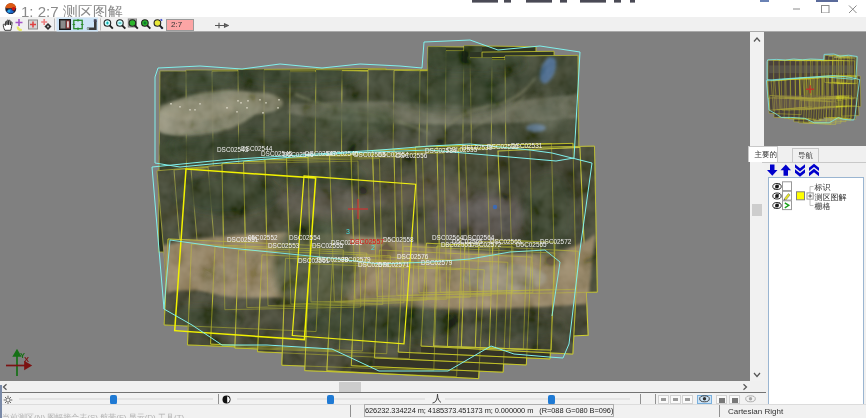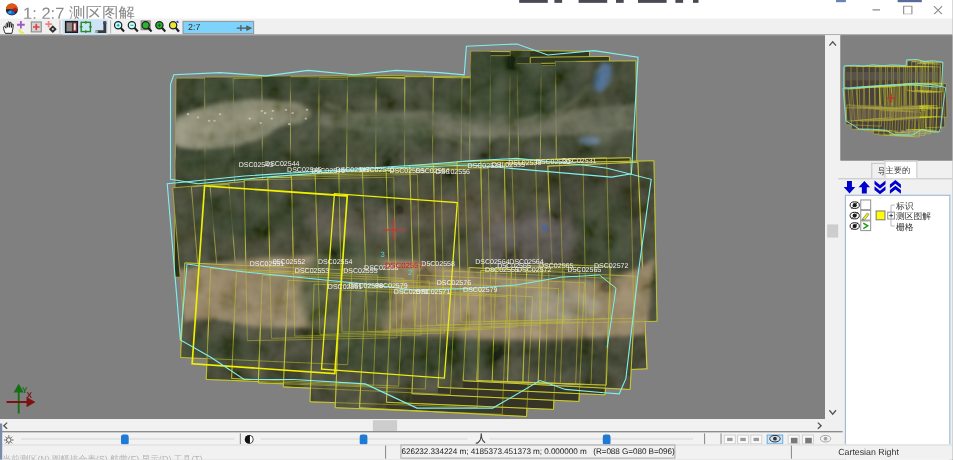--- a/index.html
+++ b/index.html
@@ -4,21 +4,21 @@
 body{width:866px;height:418px;font-family:"Liberation Sans",sans-serif;position:relative;background:#f0f0f0;overflow:hidden}
 .abs{position:absolute}
 #titlebar{left:0;top:0;width:866px;height:17px;background:#fff}
 #title-text{left:21px;top:3px;font-size:15px;color:#8a8a8a}
 #toolbar{left:0;top:17px;width:866px;height:15px;background:#f0f0f0;border-bottom:1px solid #a9a9a9}
 #canvas{left:0;top:32px;width:750px;height:349px;background:#808080;overflow:hidden}
 #vscroll{left:750px;top:32px;width:14px;height:349px;background:#f1f1f1}
 #vthumb{left:752px;top:204px;width:10px;height:12px;background:#cdcdcd}
 #rightpanel{left:764px;top:32px;width:102px;height:372px;background:#f0f0f0}
 #thumbbox{left:764px;top:32px;width:102px;height:114px;background:#808080}
-#tab1{position:absolute;left:804px;top:146px;width:30px;height:16px;background:#fff;border:1px solid #c8c8c8;border-bottom:none;z-index:2;font-size:7.5px;color:#333;text-align:left;line-height:15px}
+#tab1{position:absolute;left:748px;top:146px;width:30px;height:16px;background:#fff;border:1px solid #c8c8c8;border-bottom:none;z-index:2;font-size:7.5px;color:#333;text-align:right;line-height:15px}
 #tab2{position:absolute;left:792px;top:148px;width:27px;height:14px;background:#f0f0f0;border:1px solid #c8c8c8;border-bottom:none;font-size:7.5px;color:#333;text-align:center;line-height:13px}
 #tabline{left:762px;top:161.5px;width:104px;height:1px;background:#c8c8c8}
 #treebox{left:768px;top:177px;width:96px;height:246px;background:#fff;border:1px solid #9ab5d1}
 #hscroll{left:0;top:381px;width:750px;height:11px;background:#f1f1f1}
 #hthumb{left:339px;top:382px;width:22px;height:10px;background:#cdcdcd}
 #sliderbar{left:0;top:392px;width:766px;height:12px;background:#f2f2f2;border-top:1.5px solid #737373}
 #statusbar{left:0;top:404px;width:866px;height:14px;background:#f1f1f1;border-top:1px solid #dcdcdc}
 #coordbox{left:364px;top:404px;width:250px;height:13px;border:1px solid #aeaeae;font-size:7.4px;color:#1a1a1a;line-height:12px;white-space:nowrap;letter-spacing:-0.05px}
 .sep{position:absolute;width:1px;background:#909090}
 .track{position:absolute;height:2px;background:#e4e4e4;top:397.5px}
@@ -115,21 +115,21 @@
       <circle cx="4.4" cy="4" r="3.3" fill="#2bb52b" stroke="#222" stroke-width="1.1"></circle>
       <path d="M2.9,4 h3 M4.4,2.5 v3" stroke="#063" stroke-width="0.9"></path>
       <line x1="6.7" y1="6.3" x2="9.8" y2="9.6" stroke="#222" stroke-width="1.9"></line>
     </g>
   <g transform="translate(153,2)">
       <circle cx="4.4" cy="4" r="3.3" fill="#e8e838" stroke="#222" stroke-width="1.1"></circle>
       <path d="M7.6,0.2 l1.6,1.4 M7.9,8.3 l1.3,1.5" stroke="#3344cc" stroke-width="1.4"></path>
       <line x1="6.7" y1="6.3" x2="9.8" y2="9.6" stroke="#222" stroke-width="1.9"></line>
     </g>
 </svg>
-<div class="abs" style="left:166px;top:19px;width:65px;height:12px;background:#7dd3fc;border:1px solid #9a9a9a;font-size:8px;color:#333;line-height:10px;padding-left:4px">2:7</div>
+<div class="abs" style="left:166px;top:19px;width:28px;height:12px;background:#fca5a5;border:1px solid #9a9a9a;font-size:8px;color:#333;line-height:10px;padding-left:4px">2:7</div>
 <svg class="abs" style="left:215px;top:21.5px" width="14" height="7">
     <path d="M0,3.5 h4 M4,0.8 v5.4 M4,3.5 h5.5 M9.5,1.8 l3.5,1.7 v0 l-3.5,1.7 Z" stroke="#555" stroke-width="1.1" fill="#777"></path>
   </svg>
 <div class="abs" id="canvas">
     <svg width="750" height="349" viewBox="0 32 750 349" font-family="Liberation Sans, sans-serif">
       <defs>
         <filter id="grain" x="-2%" y="-2%" width="104%" height="104%">
           <feTurbulence type="fractalNoise" baseFrequency="0.05 0.045" numOctaves="3" seed="11"></feTurbulence>
           <feColorMatrix type="matrix" values="0.55 0.45 0 0 -0.26  0.5 0.5 0 0 -0.24  0.4 0.45 0 0 -0.26  0 0 0 0 1"></feColorMatrix>
         </filter>
@@ -592,13 +592,13 @@
 <svg class="abs" style="left:745px;top:395px" width="11" height="8" opacity="0.4">
     <ellipse cx="5.5" cy="3.8" rx="4.8" ry="3" fill="none" stroke="#333" stroke-width="0.9"></ellipse>
     <circle cx="5.5" cy="3.8" r="1.7" fill="#333"></circle>
   </svg>
 <div class="abs" id="statusbar"></div>
 <div class="abs" style="left:0;top:385px;width:1.5px;height:33px;background:#7a8aa8"></div>
 <div class="abs" style="left:2px;top:412px;width:330px;height:6px;overflow:hidden;font-size:8px;color:#b2b2b2">当前测区(N)  图幅接合表(S)  航带(F)  显示(D)  工具(T)</div>
 <div class="sep" style="left:350px;top:405px;height:12px"></div>
 <div class="abs" id="coordbox">626232.334224 m; 4185373.451373 m; 0.000000 m&nbsp;&nbsp;&nbsp;(R=088 G=080 B=096)</div>
 <div class="sep" style="left:719px;top:405px;height:12px"></div>
-<div class="abs" style="left:762px;top:406.5px;font-size:8px;color:#333">Cartesian Right</div>
+<div class="abs" style="left:728px;top:406.5px;font-size:8px;color:#333">Cartesian Right</div>
 
 </body></html>

